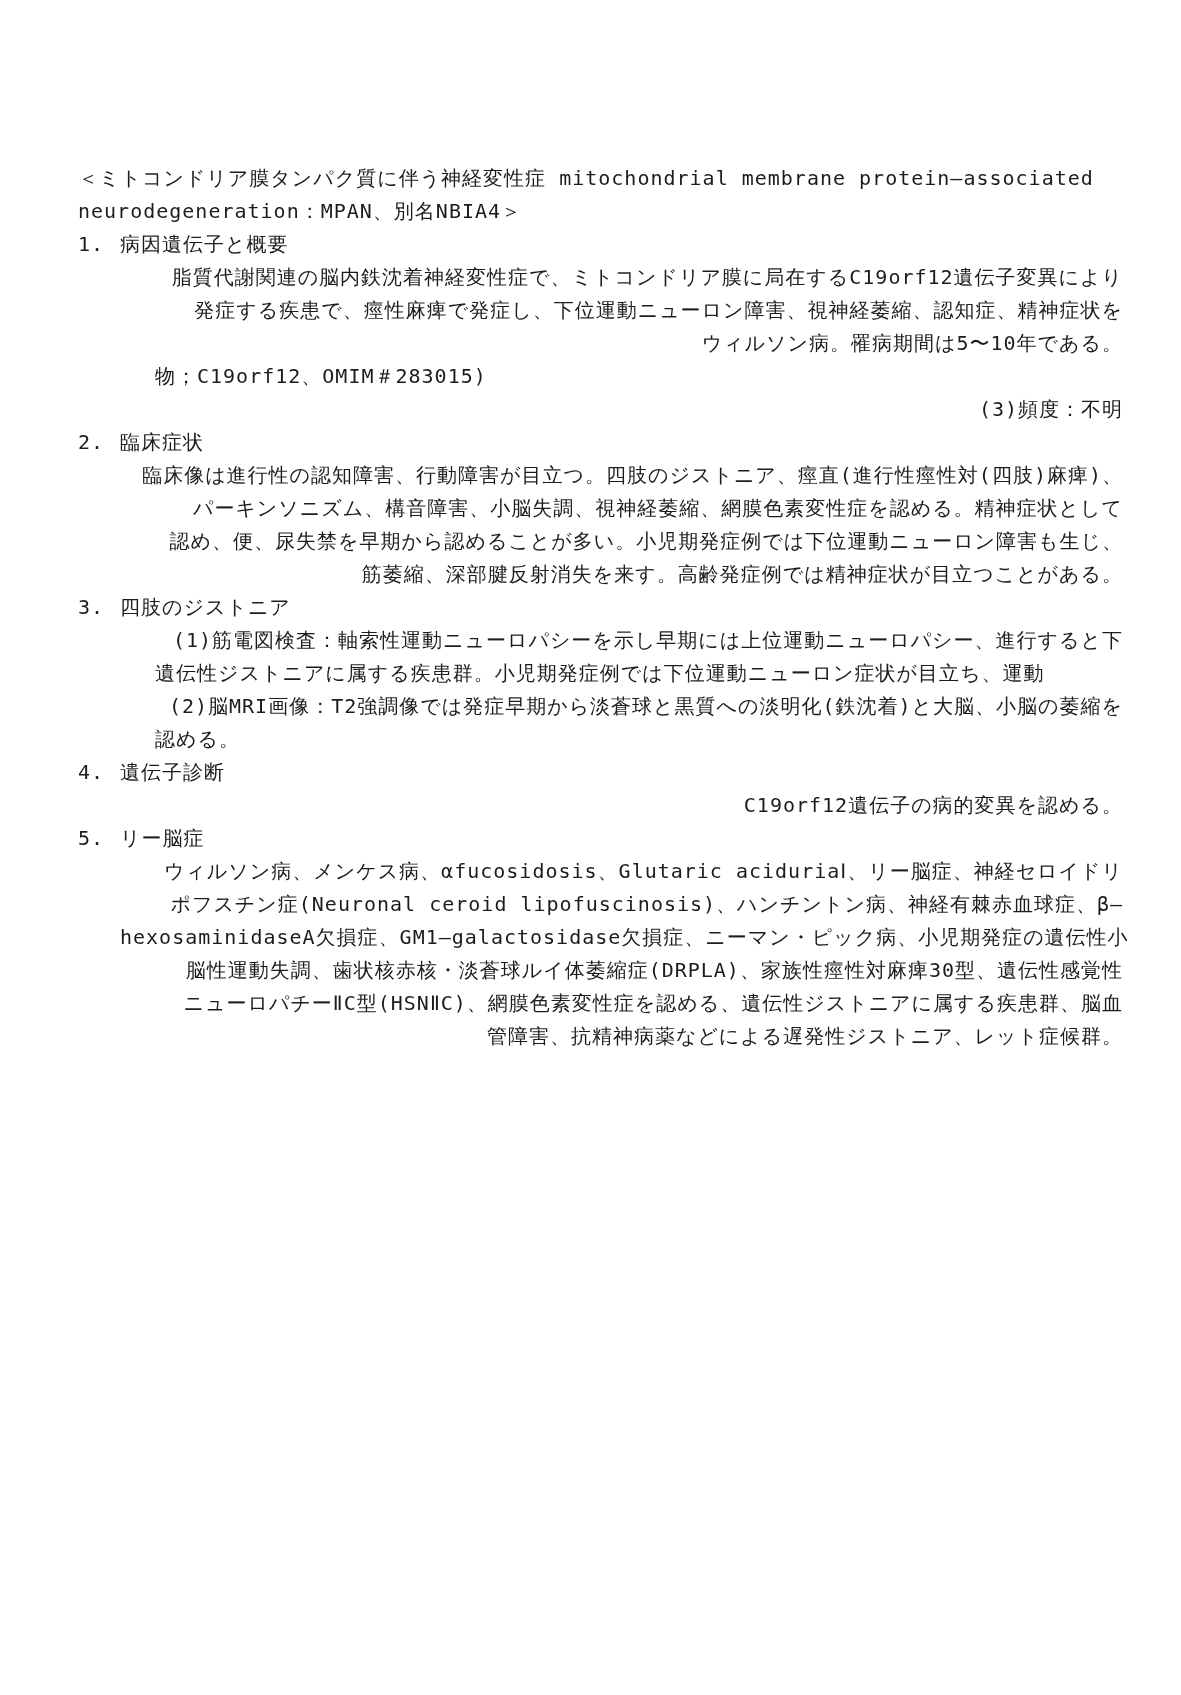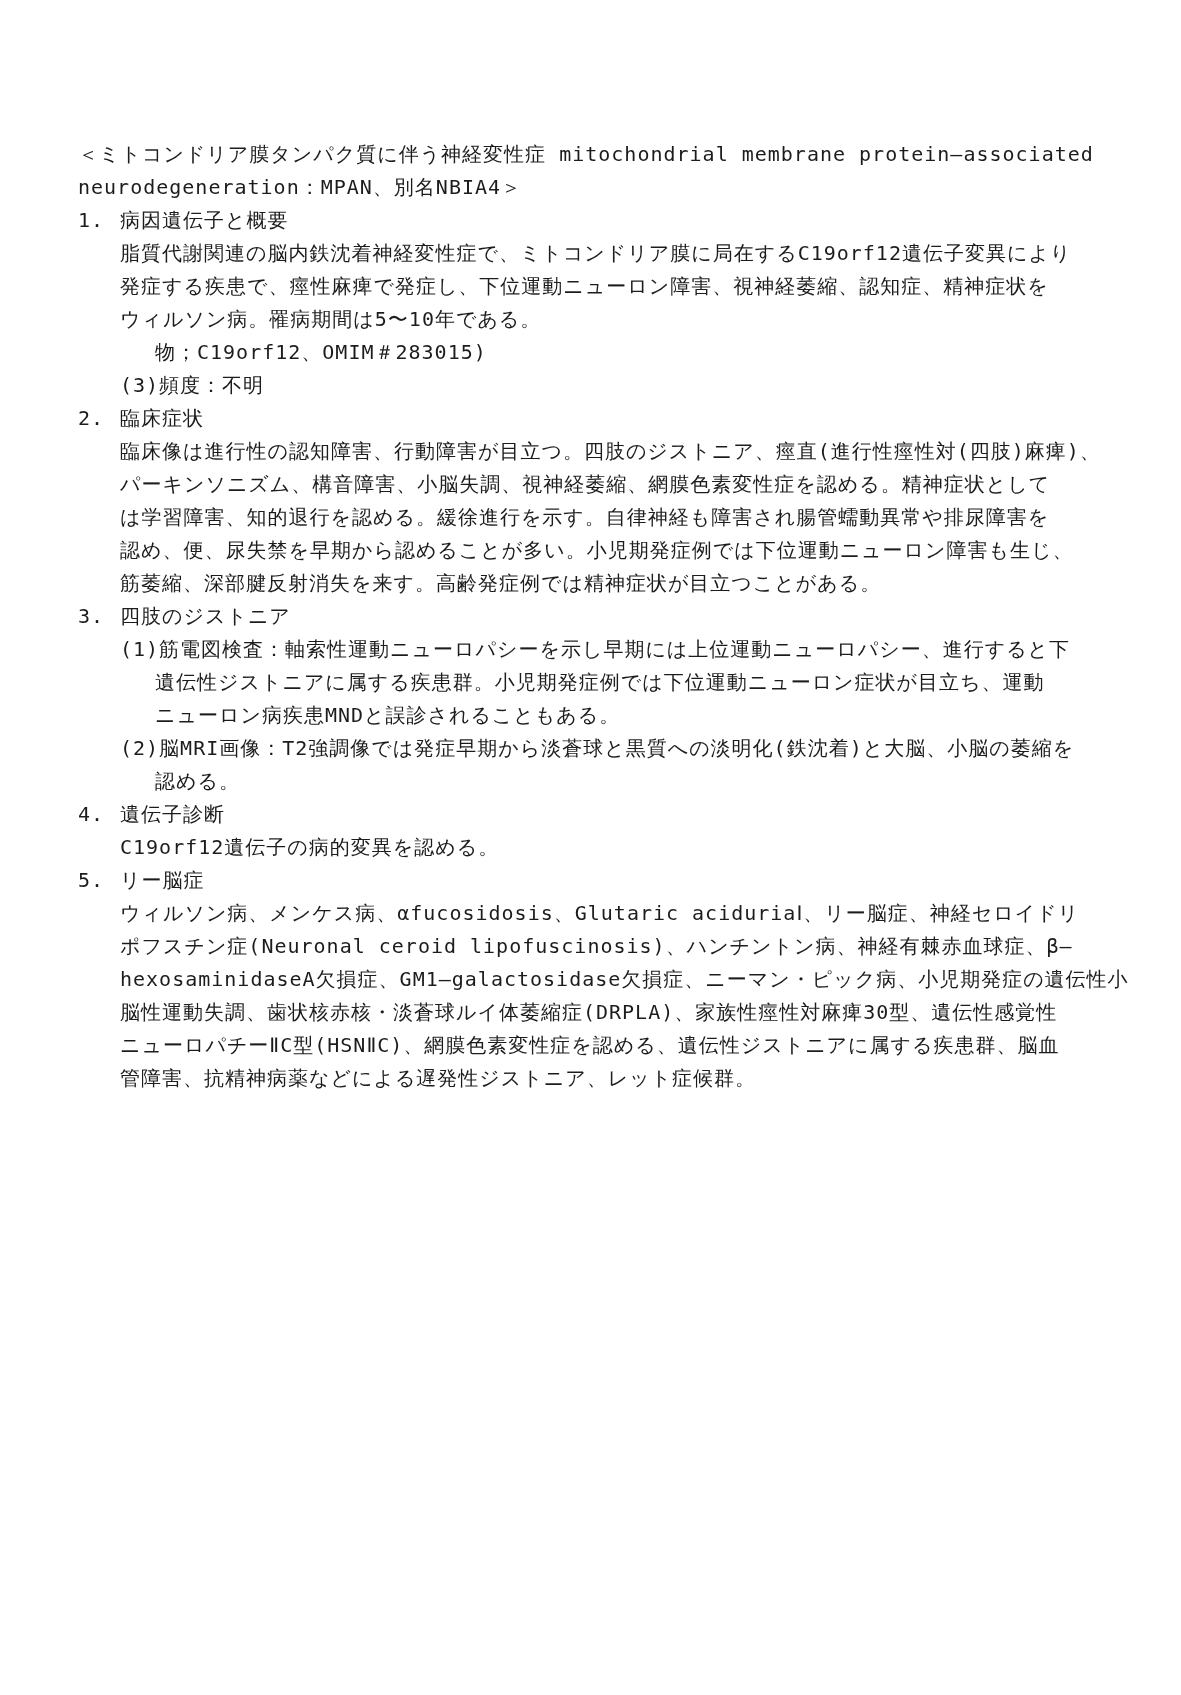--- a/index.html
+++ b/index.html
@@ -15,28 +15,28 @@
     overflow: hidden;
     color: #1c1c1c;
     font-family: "DejaVu Sans Mono", "Liberation Mono", monospace;
     font-size: 20px;
     line-height: 33px;
     letter-spacing: 1px;
   }
   .text-block {
     position: absolute;
     left: 78px;
-    top: 138px;
+    top: 162px;
     width: 1045px;
   }
   .line {
     white-space: pre;
     height: 33px;
   }
-  .l1 { padding-left: 42px; }
+  .l1 { padding-left: 42px; text-align: right; }
   .l2 { padding-left: 77px; }
   .sec { display: flex; }
   .sec .num { flex: 0 0 42px; }
 </style>
 </head>
 <body>
 
 <div class="page">
   <div class="text-block">
 
@@ -52,31 +52,29 @@
     <div class="line l1">ウィルソン病。罹病期間は5〜10年である。</div>
     <div class="line l2">物；C19orf12、OMIM＃283015)</div>
     <div class="line l1">(3)頻度：不明</div>
 
     <div class="line sec">
       <span class="num">2.</span>
       <span>臨床症状</span>
     </div>
     <div class="line l1">臨床像は進行性の認知障害、行動障害が目立つ。四肢のジストニア、痙直(進行性痙性対(四肢)麻痺)、</div>
     <div class="line l1">パーキンソニズム、構音障害、小脳失調、視神経萎縮、網膜色素変性症を認める。精神症状として</div>
-    <div class="line l1">は学習障害、知的退行を認める。緩徐進行を示す。自律神経も障害され腸管蠕動異常や排尿障害を</div>
     <div class="line l1">認め、便、尿失禁を早期から認めることが多い。小児期発症例では下位運動ニューロン障害も生じ、</div>
     <div class="line l1">筋萎縮、深部腱反射消失を来す。高齢発症例では精神症状が目立つことがある。</div>
 
     <div class="line sec">
       <span class="num">3.</span>
       <span>四肢のジストニア</span>
     </div>
     <div class="line l1">(1)筋電図検査：軸索性運動ニューロパシーを示し早期には上位運動ニューロパシー、進行すると下</div>
     <div class="line l2">遺伝性ジストニアに属する疾患群。小児期発症例では下位運動ニューロン症状が目立ち、運動</div>
-    <div class="line l2">ニューロン病疾患MNDと誤診されることもある。</div>
     <div class="line l1">(2)脳MRI画像：T2強調像では発症早期から淡蒼球と黒質への淡明化(鉄沈着)と大脳、小脳の萎縮を</div>
     <div class="line l2">認める。</div>
 
     <div class="line sec">
       <span class="num">4.</span>
       <span>遺伝子診断</span>
     </div>
     <div class="line l1">C19orf12遺伝子の病的変異を認める。</div>
 
     <div class="line sec">

